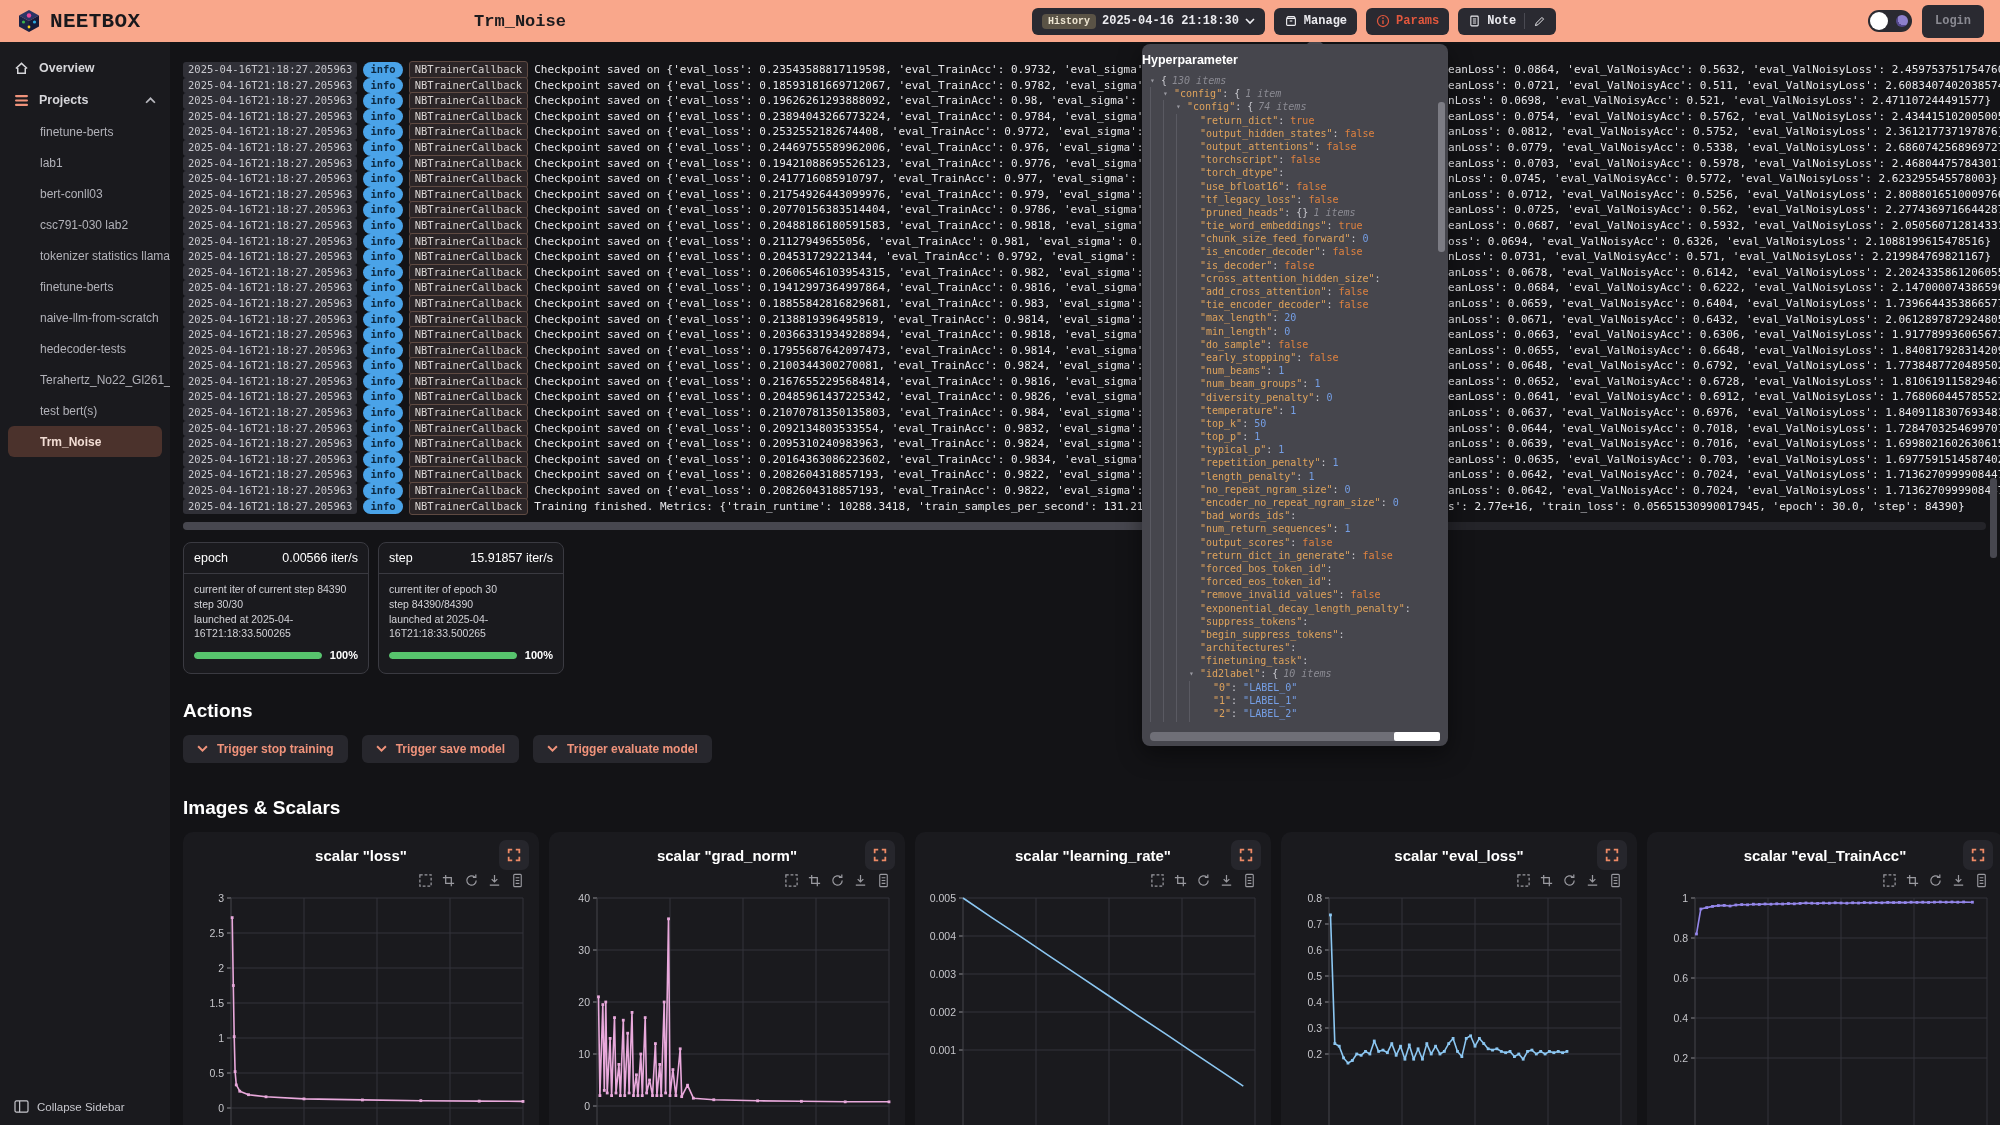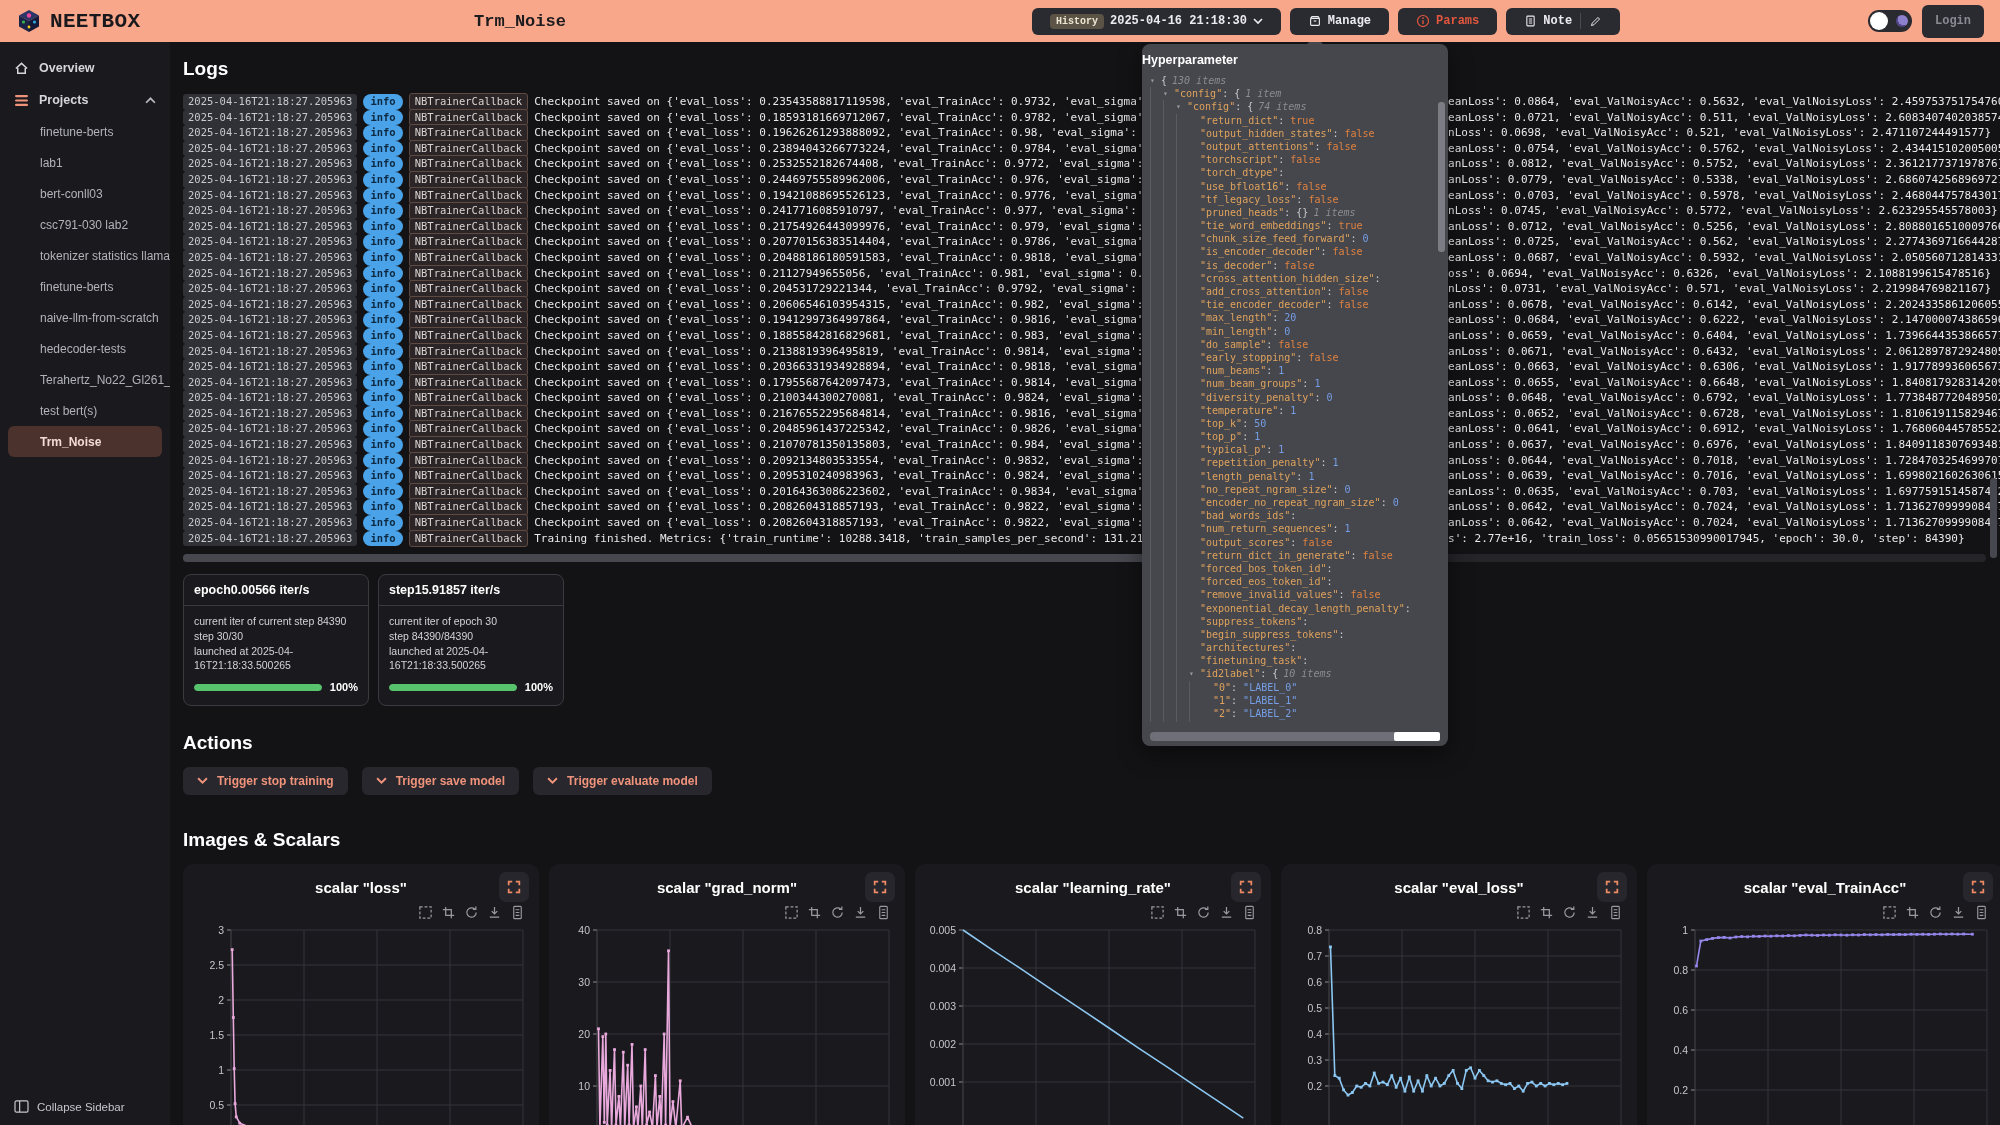--- a/index.html
+++ b/index.html
@@ -7,21 +7,21 @@
   .mono{font-family:"DejaVu Sans Mono",monospace;}
 
   
   .app-header{position:absolute;top:0;left:0;right:0;height:42px;background:#F9A78B;display:flex;
     align-items:center;padding:0 16px;z-index:50;box-sizing:border-box;font-family:Liberation Mono, monospace;}
   .brand{display:flex;align-items:center;gap:8px;}
   .brand-name{font-weight:800;font-size:21px;color:#19181c;letter-spacing:.3px;}
   .run-title{position:absolute;left:520px;transform:translateX(-50%);font-weight:700;font-size:17px;color:#1c1b1e;}
   .hdr-cluster{position:absolute;left:1032px;display:flex;align-items:center;gap:9px;}
   .hdr-btn{background:#2A2A31;color:#ececf0;border-radius:6px;height:27px;display:flex;align-items:center;
-    gap:6px;padding:0 18px;font-size:12px;font-weight:700;cursor:pointer;}
+    gap:6px;padding:0 10px;font-size:12px;font-weight:700;cursor:pointer;}
   .hist-tag{background:#5a5346;color:#eee6d2;border-radius:4px;font-size:10px;padding:2px 6px;font-weight:700;}
   .hist-time{font-size:12px;font-weight:700;}
   .params-btn{color:#E2573D;}
   .note-divider{width:1px;height:16px;background:#4a4a52;margin:0 2px;}
   .hdr-right{position:absolute;right:16px;display:flex;align-items:center;gap:10px;}
   .theme-toggle{width:44px;height:22px;border-radius:11px;background:#2A2A31;position:relative;cursor:pointer;}
   .toggle-knob{position:absolute;left:2px;top:2px;width:18px;height:18px;border-radius:50%;background:#fff;}
   .moon-icon{position:absolute;right:4px;top:5px;width:12px;height:12px;border-radius:50%;
     background:radial-gradient(circle at 65% 35%,#8d80cc 55%,#53478a 56%);}
   .login-btn{background:#2A2A31;color:#8a8a92;border-radius:6px;height:27px;display:flex;align-items:center;
@@ -50,22 +50,22 @@
   .b-tag{background:#2b2527;border:1px solid #5f4a42;color:#d8d4d2;border-radius:3px;padding:0 5px;font-size:10.5px;}
   .l-msg{color:#e9e9ec;}
   .logs-hsb{position:relative;height:8px;background:#242429;border-radius:4px;margin:8px 4px 0 0;}
   .logs-hsb-thumb{position:absolute;left:0;top:0;height:8px;width:56%;background:#47474f;border-radius:4px;}
   .logs-vsb-thumb{position:absolute;right:3px;width:7px;height:80px;background:#47474f;border-radius:3px;}
 
   
   .p-title{margin-top:22px;}
   .p-row{display:flex;gap:9px;margin-top:12px;}
   .pcard{width:186px;border:1px solid #3a3a41;border-radius:8px;background:#1a1a1e;box-sizing:border-box;}
-  .pcard-h{display:flex;align-items:center;padding:8px 10px;
-    border-bottom:1px solid #3a3a41;font-size:12.5px;font-weight:700;color:#fff;}
+  .pcard-h{display:flex;justify-content:space-between;align-items:center;padding:8px 10px;
+    border-bottom:1px solid #3a3a41;font-size:12.5px;font-weight:400;color:#fff;gap:8px;}
   .pcard-b{padding:8px 10px 10px;font-size:10.5px;color:#d3d3d8;line-height:1.4;}
   .pbar-row{display:flex;align-items:center;gap:8px;margin-top:7px;}
   .pbar{flex:1;height:7px;border-radius:4px;background:#2c2c32;overflow:hidden;}
   .pbar-fill{height:100%;background:#57C46D;border-radius:4px;}
   .ppct{font-size:11px;font-weight:800;color:#fff;}
 
   
   .a-title{margin-top:26px;}
   .a-row{display:flex;gap:14px;margin-top:13px;}
   .abtn{display:flex;align-items:center;gap:9px;background:#27272d;border-radius:6px;padding:7px 14px;
@@ -205,21 +205,20 @@
   <div class="collapse">
     <svg width="15" height="13" viewBox="0 0 16 14">
       <rect x="1" y="1" width="14" height="12" rx="1.5" stroke="#c6c6cc" stroke-width="1.3" fill="none"></rect>
       <line x1="6" y1="1" x2="6" y2="13" stroke="#c6c6cc" stroke-width="1.3"></line>
       </svg>
     <span>Collapse Sidebar</span>
   </div>
 </div>
 
 <div class="main">
-  <div class="sec-title" style="margin-top:10px">Logs</div>
   <div class="log-list mono" id="log-list">
       <div class="log-row">
         <span class="b-time">2025-04-16T21:18:27.205963</span>
         <span class="b-info">info</span>
         <span class="b-tag">NBTrainerCallback</span>
         <span class="l-msg">Checkpoint saved on {'eval_loss': 0.23543588817119598, 'eval_TrainAcc': 0.9732, 'eval_sigma': 0.6, 'eval_ValCleanAcc': 0.9718, 'eval_ValCleanLoss': 0.0864, 'eval_ValNoisyAcc': 0.5632, 'eval_ValNoisyLoss': 2.4597537517547607}</span>
       </div>
       <div class="log-row">
         <span class="b-time">2025-04-16T21:18:27.205963</span>
         <span class="b-info">info</span>

